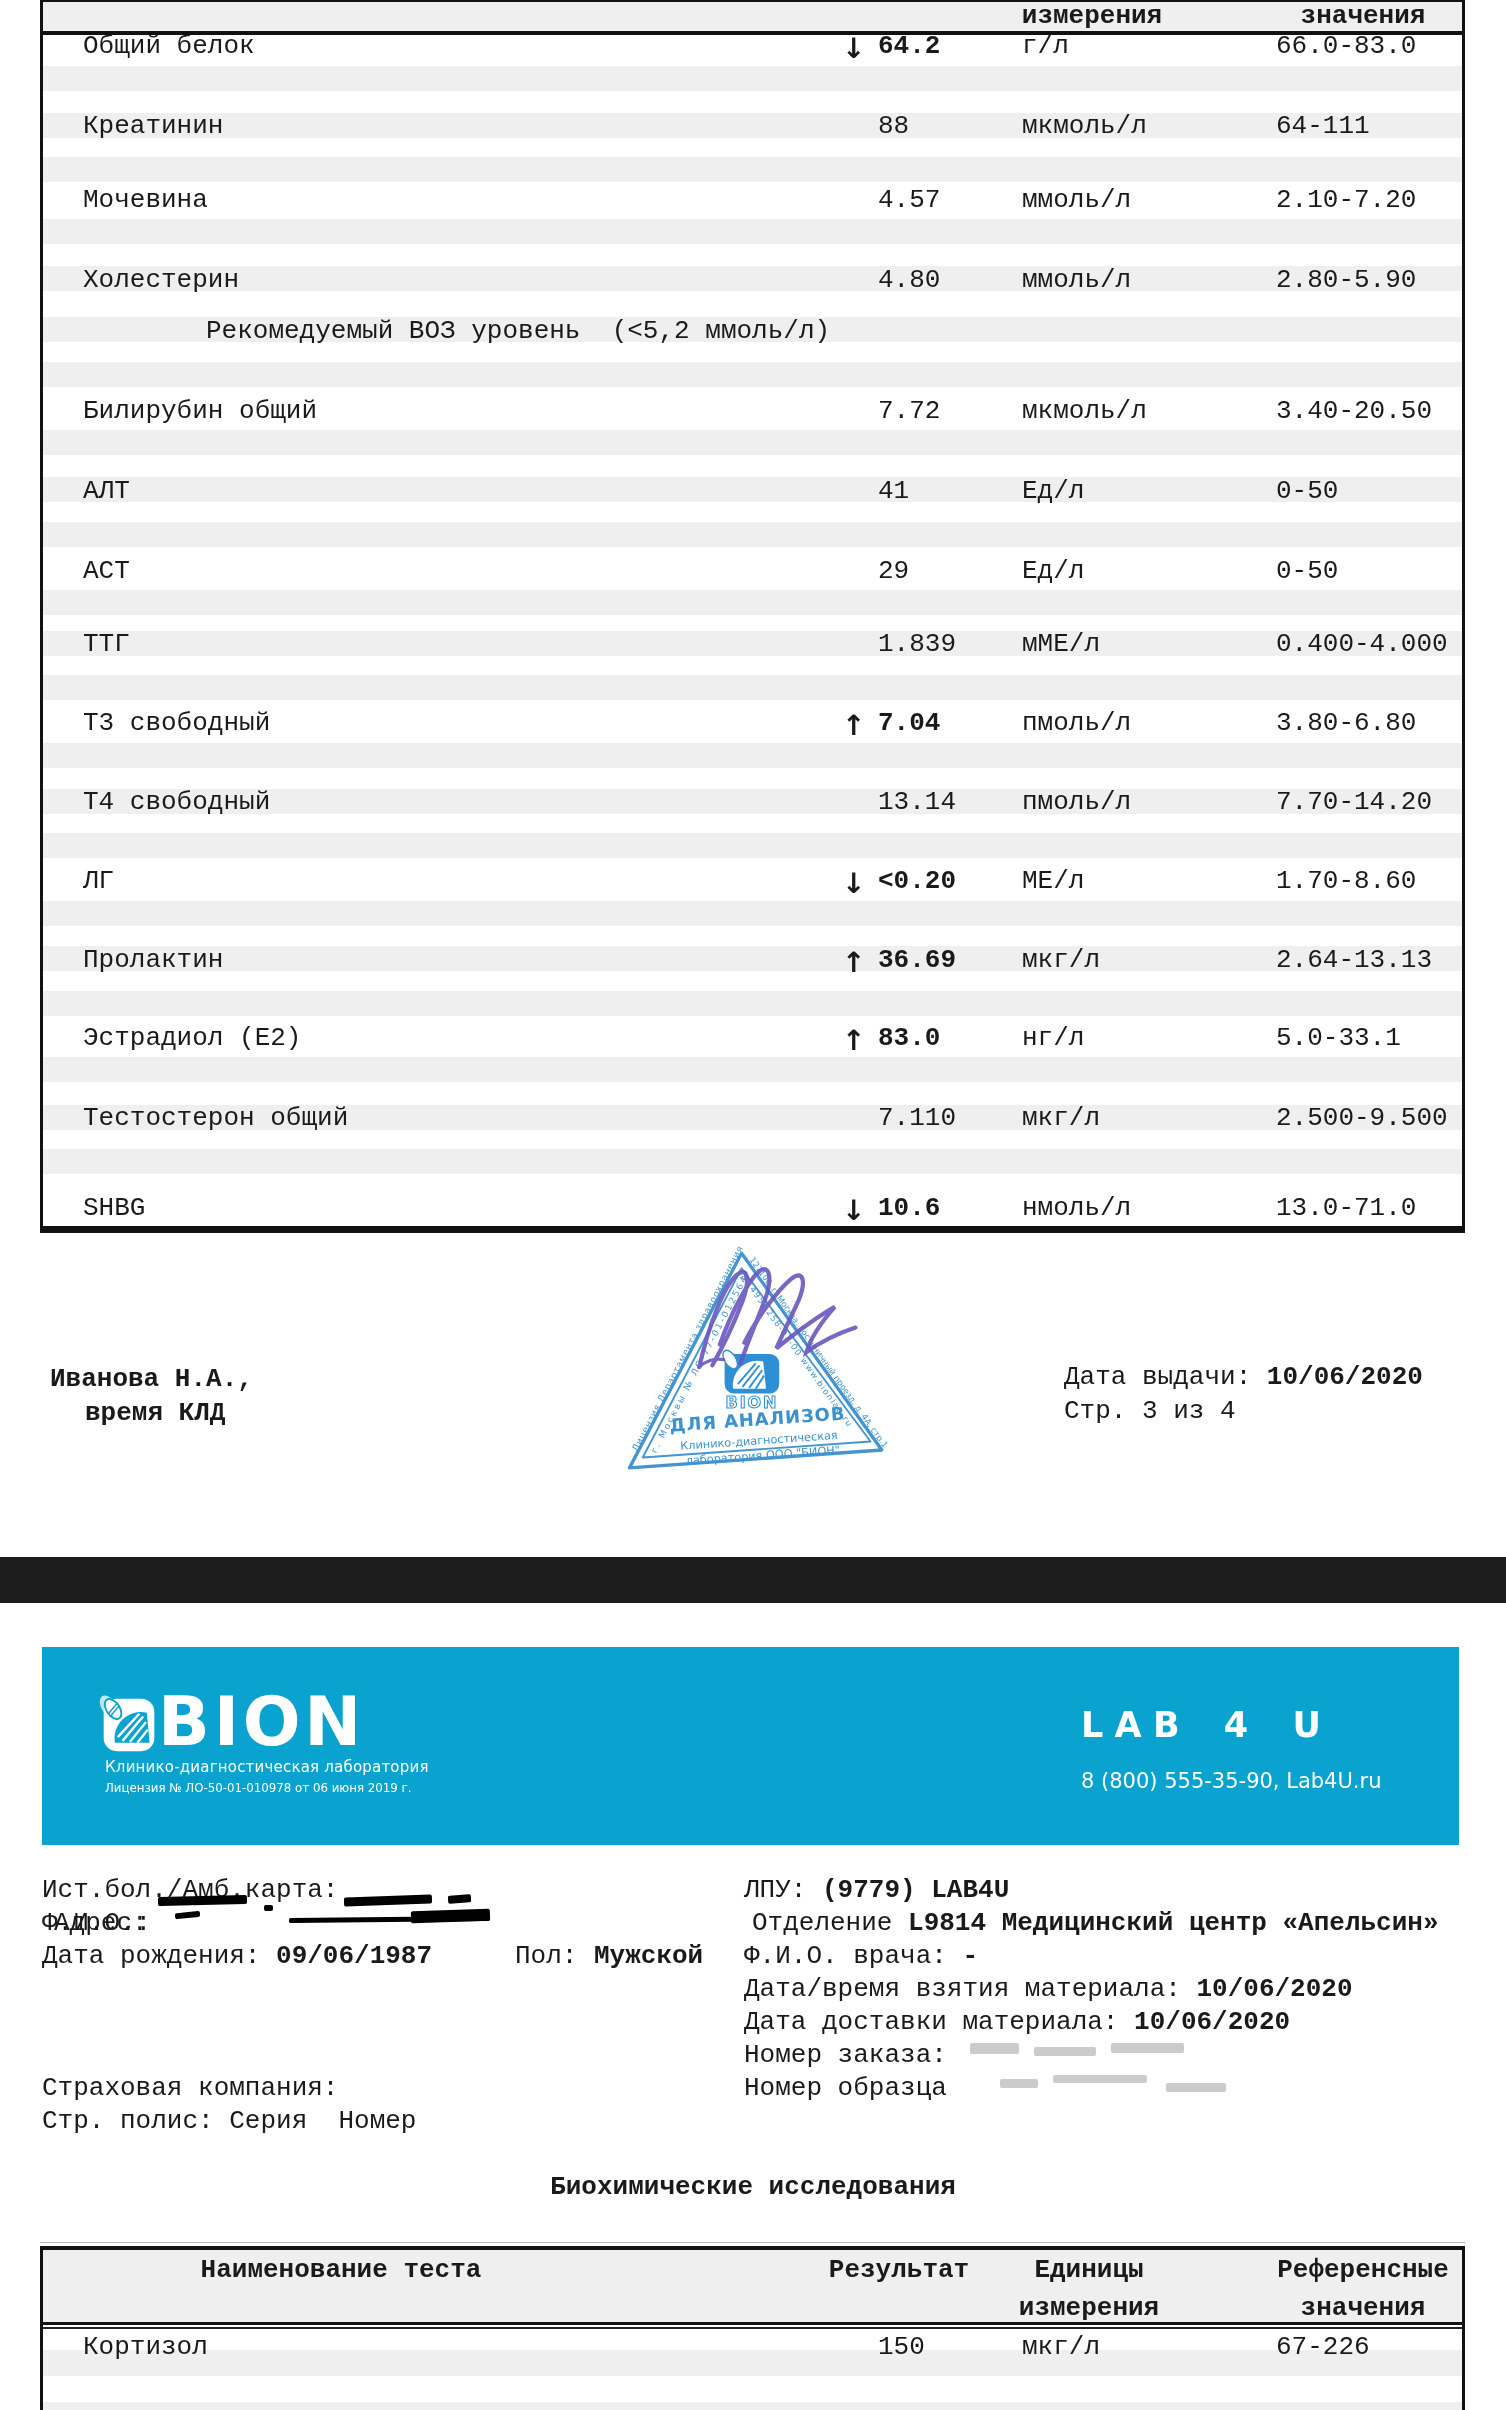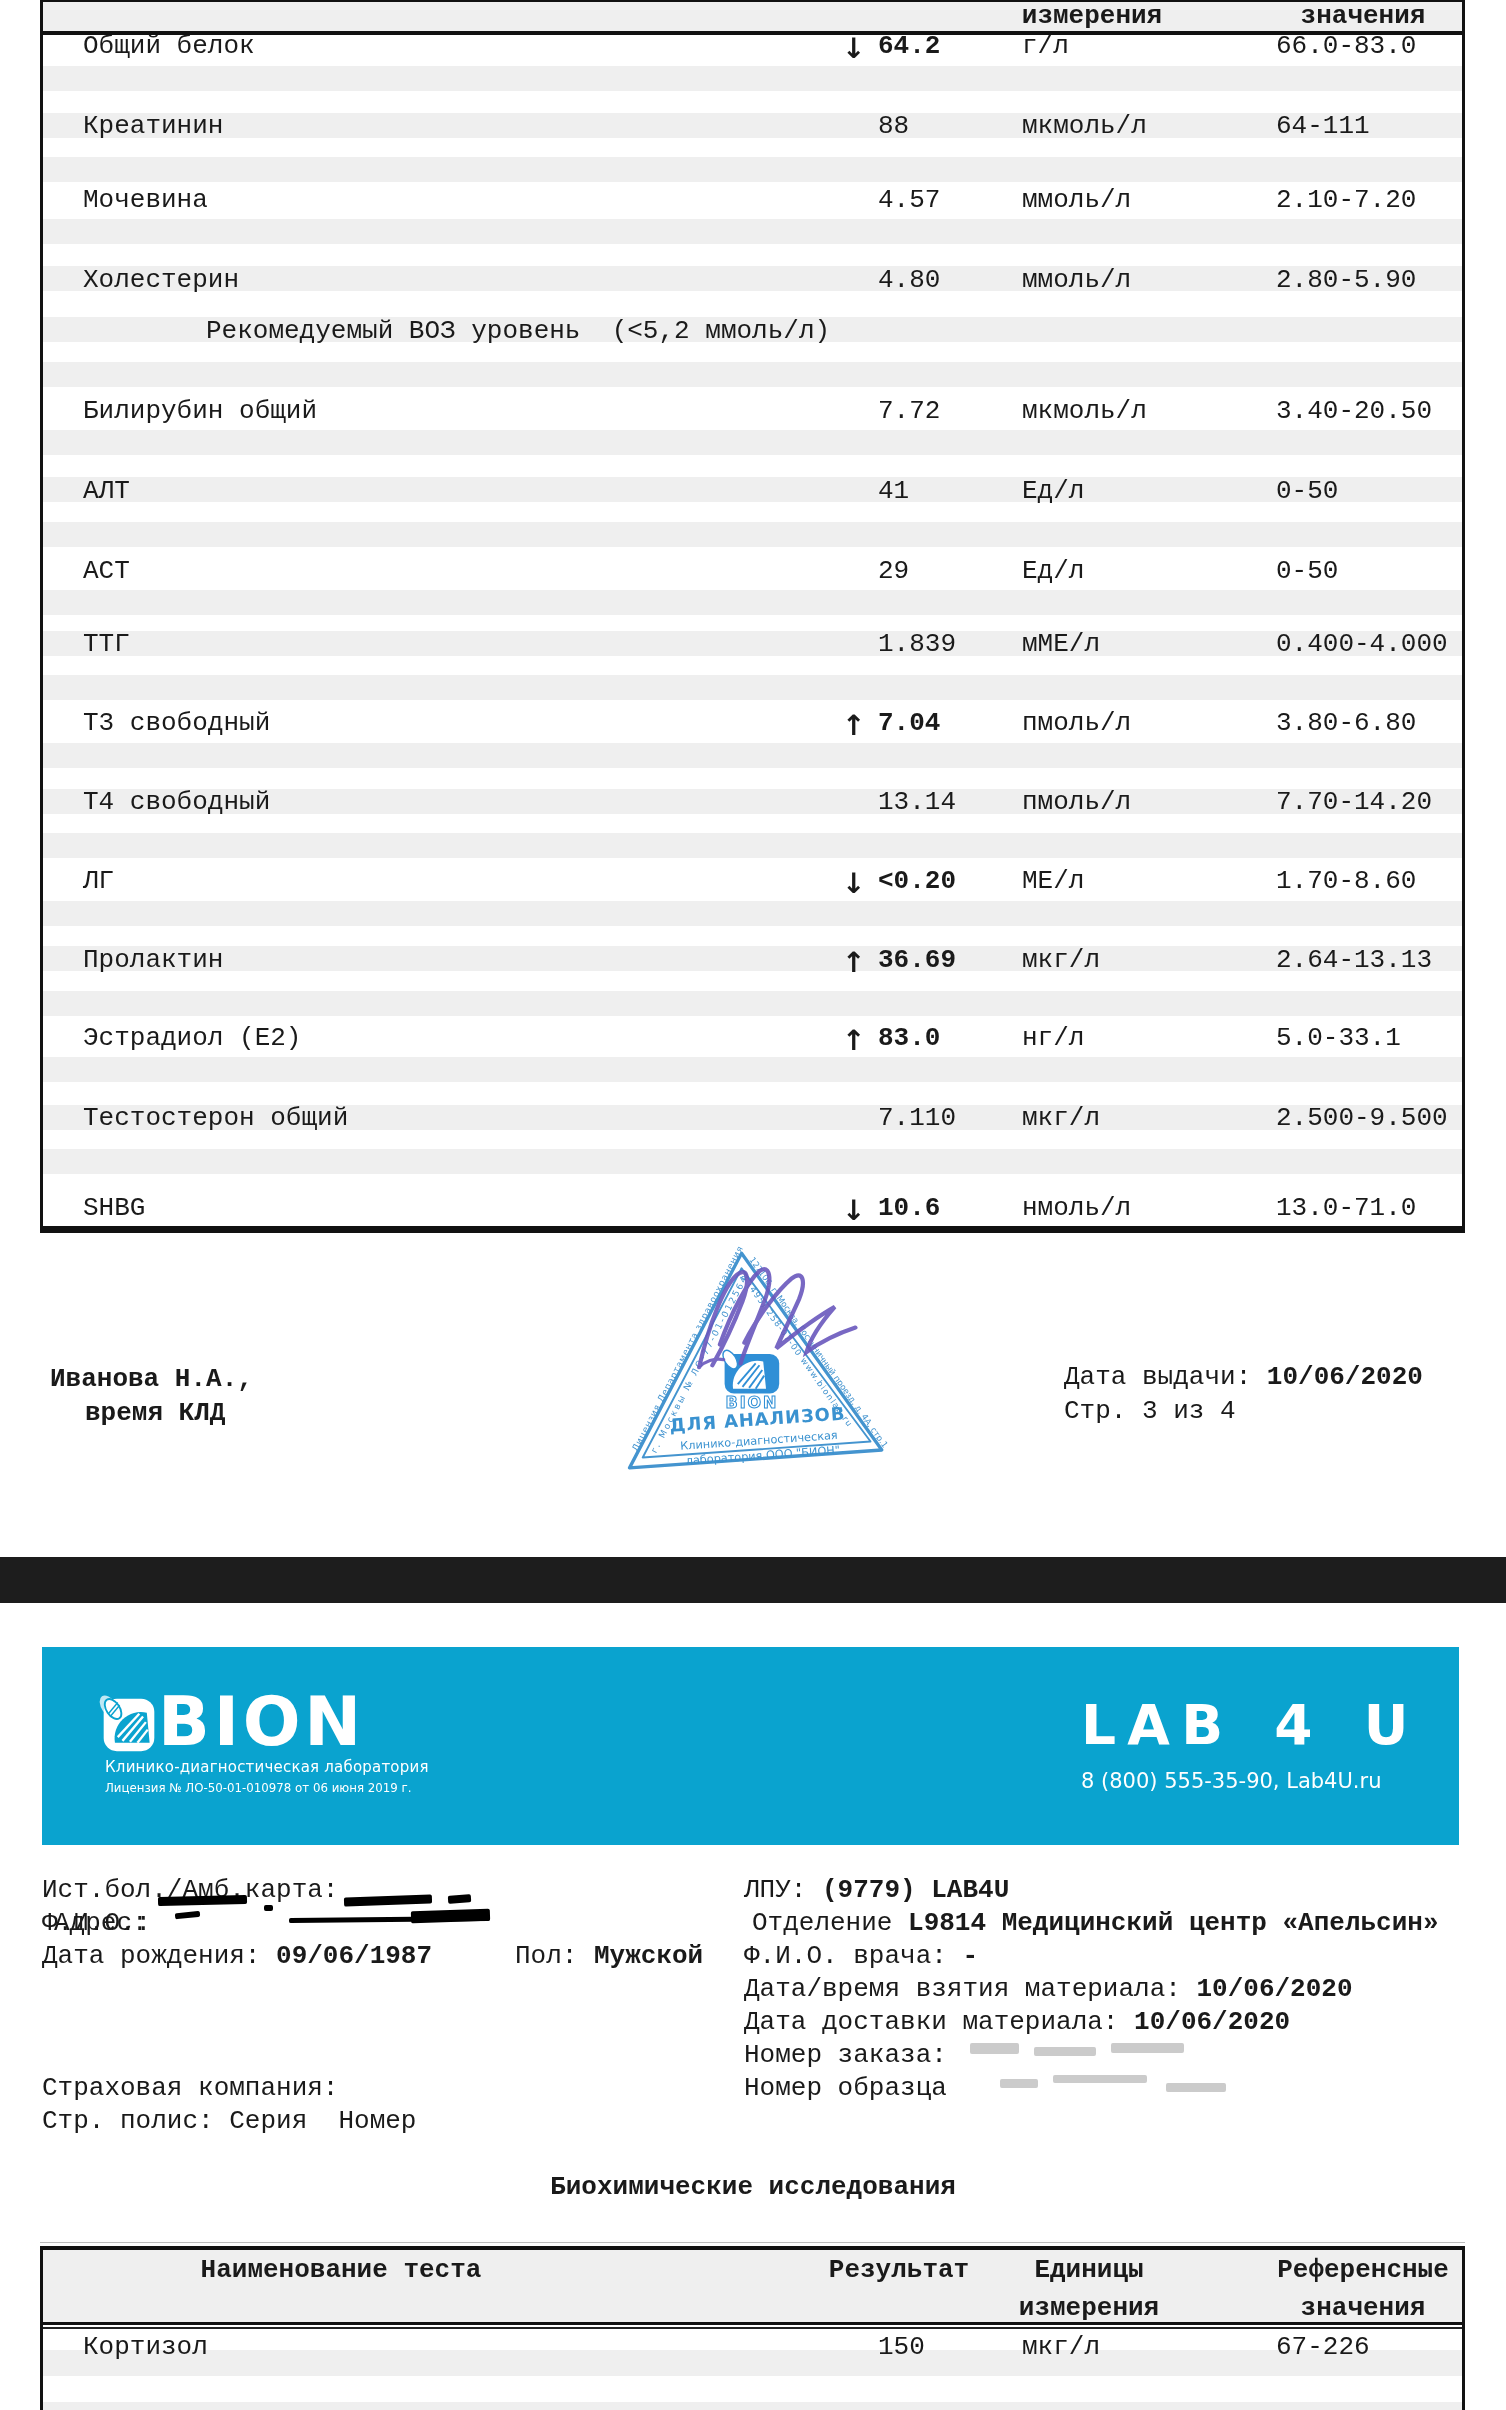--- a/index.html
+++ b/index.html
@@ -30,21 +30,21 @@
   .redact-faint{position:absolute;background:#b9b9b9;border-radius:1.9px;z-index:4;opacity:.75;}
   
   .cyan{position:absolute;left:42px;top:1647px;width:1417px;height:198px;background:#0aa3cf;z-index:1;}
   .wordmark{position:absolute;left:158px;top:1691px;font-family:"DejaVu Sans","Liberation Sans",sans-serif;
     font-weight:bold;font-size:68px;line-height:62px;letter-spacing:3.8px;color:#fff;z-index:2;}
   .cyan-sub{position:absolute;left:105px;top:1757px;color:#fff;font-family:"DejaVu Sans",sans-serif;
     font-size:15px;line-height:21px;z-index:2;letter-spacing:0.2px;}
   .cyan-lic{position:absolute;left:105px;top:1780px;color:#fff;font-family:"DejaVu Sans",sans-serif;
     font-size:11.8px;line-height:17px;z-index:2;}
   .lab4u{position:absolute;left:1081px;top:1698px;color:#fff;font-family:"DejaVu Sans",sans-serif;
-    font-weight:bold;font-size:55px;line-height:55px;letter-spacing:11.3px;word-spacing:9.4px;z-index:2;}
+    font-weight:bold;font-size:35px;line-height:55px;letter-spacing:11.3px;word-spacing:9.4px;z-index:2;}
   .lab4u-phone{position:absolute;left:1081px;top:1768px;color:#fff;font-family:"DejaVu Sans",sans-serif;
     font-size:21px;line-height:26px;z-index:2;}
   .blackbar{position:absolute;left:0;top:1557px;width:1507px;height:46px;background:#1d1d1d;z-index:1;}
   .center-title{position:absolute;left:753px;transform:translateX(-50%);font-weight:bold;white-space:pre;z-index:2;}
 </style>
 </head>
 <body>
 
 <div class="hline" style="top:0;height:1.9px;"></div>
 <div class="hdr-band" style="top:1.9px;height:29px;"></div>

